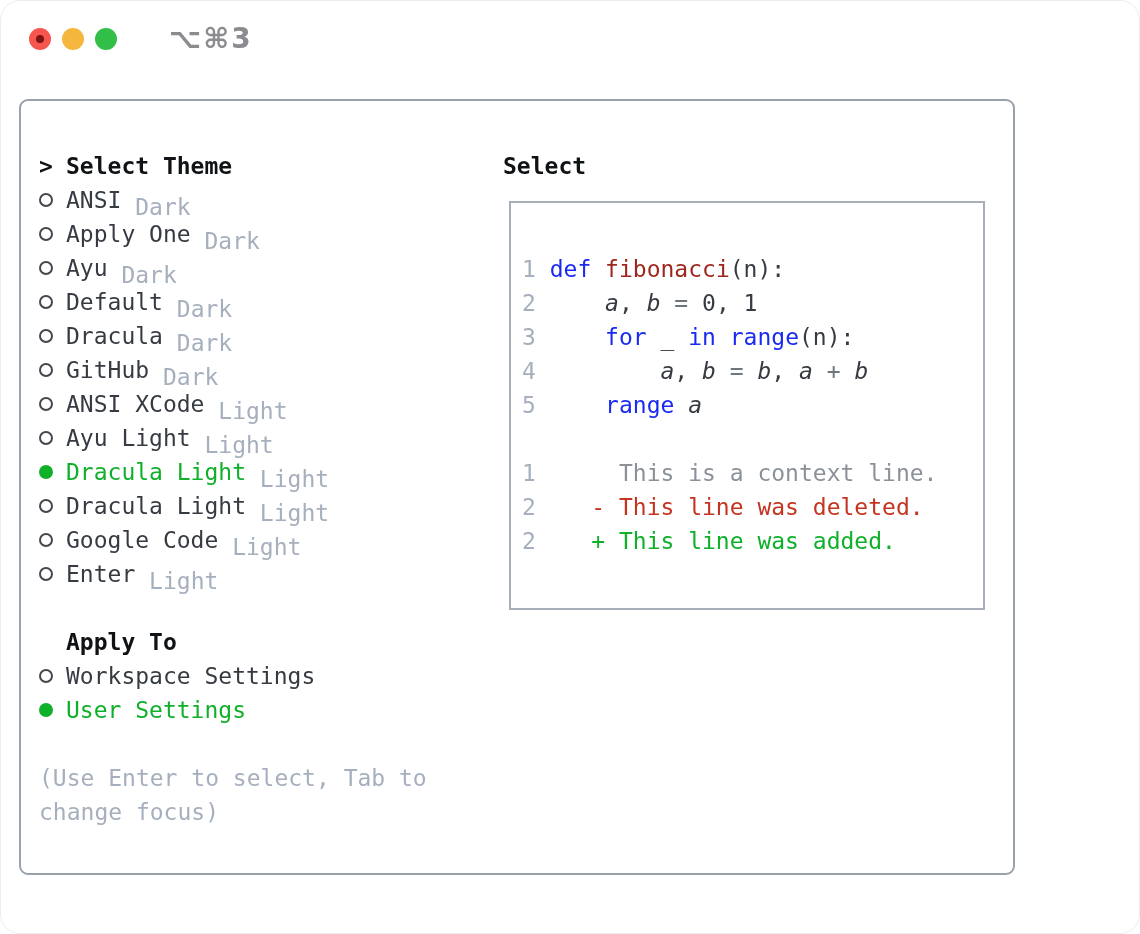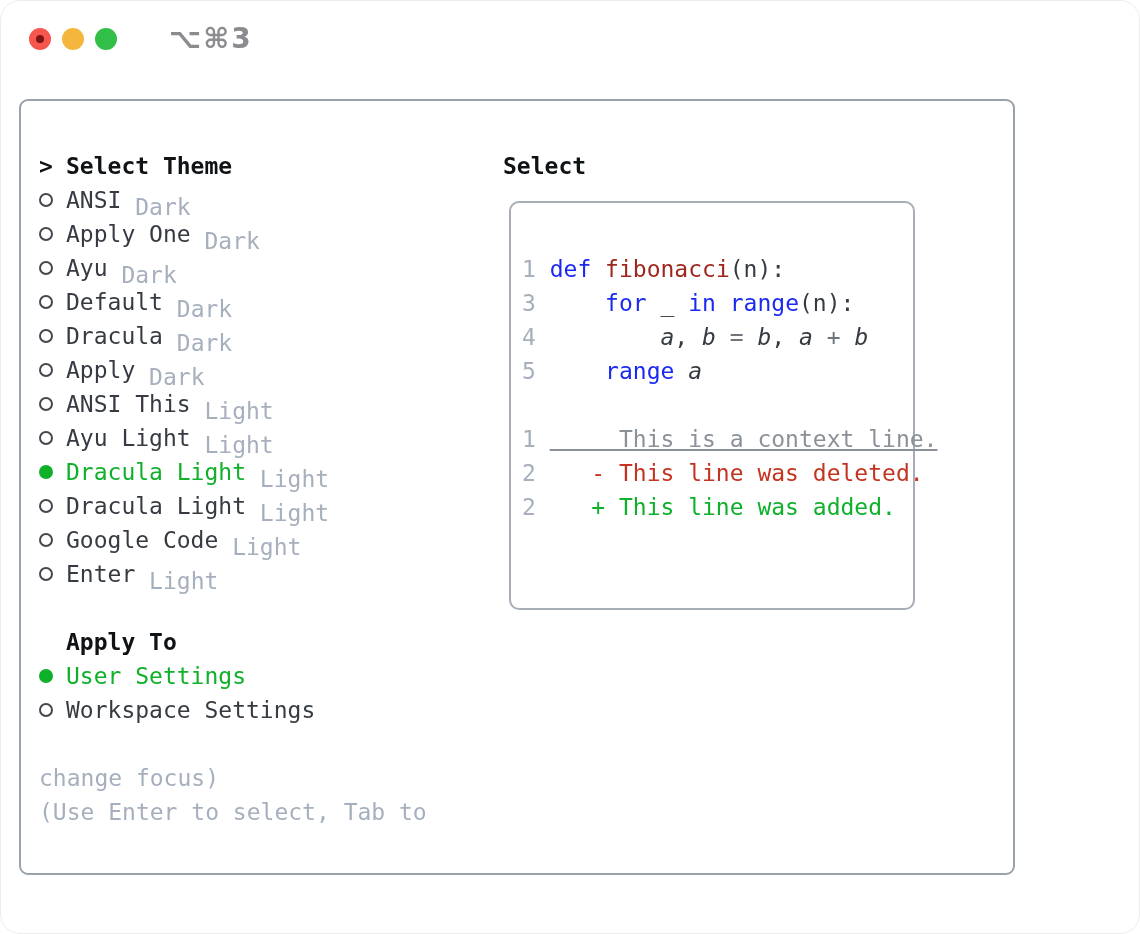--- a/index.html
+++ b/index.html
@@ -47,32 +47,32 @@
   .sel { color:var(--accent-green); }
   .hint-row { color:var(--muted); }
 
   
   .preview-label {
     position:absolute; left:482px; top:48px; height:34px;
     display:flex; align-items:center;
     font-size:23px; font-weight:bold; color:var(--header);
   }
   .preview-box {
-    position:absolute; left:488px; top:100px; width:406px; height:409px;
-    border:2px solid var(--preview-border); border-radius:10px; background:#fff;
+    position:absolute; left:488px; top:100px; width:476px; height:409px;
+    border:2px solid var(--preview-border); border-radius:0; background:#fff;
   }
   .code { padding:49px 8px 0 11px; font-size:23px; color:var(--item); }
   .codeline { height:34px; line-height:34px; white-space:pre; }
   .lineno   { color:var(--muted); }
   .seg-kw   { color:var(--kw-blue); }
   .seg-fn   { color:var(--fn-red); }
   .seg-var  { color:var(--item); font-style:italic; }
   .seg-op   { color:var(--op-gray); }
   .seg-plain{ color:var(--item); }
-  .seg-ctx  { color:var(--ctx-gray);text-decoration:underline; }
+  .seg-ctx  { color:var(--ctx-gray); }
   .seg-del  { color:var(--del-red); }
   .seg-add  { color:var(--accent-green); }
 </style>
 </head>
 <body>
 
 <div class="window">
 
   <div class="lights">
     <span class="light light-red">
@@ -89,49 +89,50 @@
       <div class="row">
         <span class="marker"><span class="prompt">&gt;</span></span>
         <span class="hdr">Select Theme</span>
       </div>
       <div id="theme-rows">
           <div class="row"><span class="marker"><span class="radio"></span></span><span class="">ANSI</span><span class="variant"> Dark</span></div>
           <div class="row"><span class="marker"><span class="radio"></span></span><span class="">Apply One</span><span class="variant"> Dark</span></div>
           <div class="row"><span class="marker"><span class="radio"></span></span><span class="">Ayu</span><span class="variant"> Dark</span></div>
           <div class="row"><span class="marker"><span class="radio"></span></span><span class="">Default</span><span class="variant"> Dark</span></div>
           <div class="row"><span class="marker"><span class="radio"></span></span><span class="">Dracula</span><span class="variant"> Dark</span></div>
-          <div class="row"><span class="marker"><span class="radio"></span></span><span class="">Apply</span><span class="variant"> Dark</span></div>
-          <div class="row"><span class="marker"><span class="radio"></span></span><span class="">ANSI This</span><span class="variant"> Light</span></div>
+          <div class="row"><span class="marker"><span class="radio"></span></span><span class="">GitHub</span><span class="variant"> Dark</span></div>
+          <div class="row"><span class="marker"><span class="radio"></span></span><span class="">ANSI XCode</span><span class="variant"> Light</span></div>
           <div class="row"><span class="marker"><span class="radio"></span></span><span class="">Ayu Light</span><span class="variant"> Light</span></div>
           <div class="row"><span class="marker"><span class="radio on"></span></span><span class="sel">Dracula Light</span><span class="variant"> Light</span></div>
           <div class="row"><span class="marker"><span class="radio"></span></span><span class="">Dracula Light</span><span class="variant"> Light</span></div>
           <div class="row"><span class="marker"><span class="radio"></span></span><span class="">Google Code</span><span class="variant"> Light</span></div>
           <div class="row"><span class="marker"><span class="radio"></span></span><span class="">Enter</span><span class="variant"> Light</span></div>
         </div>
       <div class="spacer"></div>
       <div class="row">
         <span class="marker"></span>
         <span class="hdr">Apply To</span>
       </div>
       <div id="apply-rows">
+          <div class="row"><span class="marker"><span class="radio"></span></span><span class="">Workspace Settings</span></div>
           <div class="row"><span class="marker"><span class="radio on"></span></span><span class="sel">User Settings</span></div>
-          <div class="row"><span class="marker"><span class="radio"></span></span><span class="">Workspace Settings</span></div>
         </div>
       <div class="spacer"></div>
       <div id="hint-rows">
+          <div class="row hint-row">(Use Enter to select, Tab to</div>
           <div class="row hint-row">change focus)</div>
-          <div class="row hint-row">(Use Enter to select, Tab to</div>
         </div>
     </div>
 
     <div class="preview-label">Select</div>
 
     <div class="preview-box">
       <div class="code" id="code-lines">
           <div class="codeline"><span class="lineno">1 </span><span class="seg-kw">def</span><span class="seg-plain"> </span><span class="seg-fn">fibonacci</span><span class="seg-plain">(n):</span></div>
+          <div class="codeline"><span class="lineno">2 </span><span class="seg-plain">    </span><span class="seg-var">a</span><span class="seg-plain">, </span><span class="seg-var">b</span><span class="seg-op"> = </span><span class="seg-plain">0, 1</span></div>
           <div class="codeline"><span class="lineno">3 </span><span class="seg-plain">    </span><span class="seg-kw">for</span><span class="seg-plain"> _ </span><span class="seg-kw">in</span><span class="seg-plain"> </span><span class="seg-kw">range</span><span class="seg-plain">(n):</span></div>
           <div class="codeline"><span class="lineno">4 </span><span class="seg-plain">        </span><span class="seg-var">a</span><span class="seg-plain">, </span><span class="seg-var">b</span><span class="seg-op"> = </span><span class="seg-var">b</span><span class="seg-plain">, </span><span class="seg-var">a</span><span class="seg-op"> + </span><span class="seg-var">b</span></div>
           <div class="codeline"><span class="lineno">5 </span><span class="seg-plain">    </span><span class="seg-kw">range</span><span class="seg-plain"> </span><span class="seg-var">a</span></div>
           <div class="codeline"></div>
           <div class="codeline"><span class="lineno">1 </span><span class="seg-ctx">     This is a context line.</span></div>
           <div class="codeline"><span class="lineno">2 </span><span class="seg-del">   - This line was deleted.</span></div>
           <div class="codeline"><span class="lineno">2 </span><span class="seg-add">   + This line was added.</span></div>
         </div>
     </div>
 

